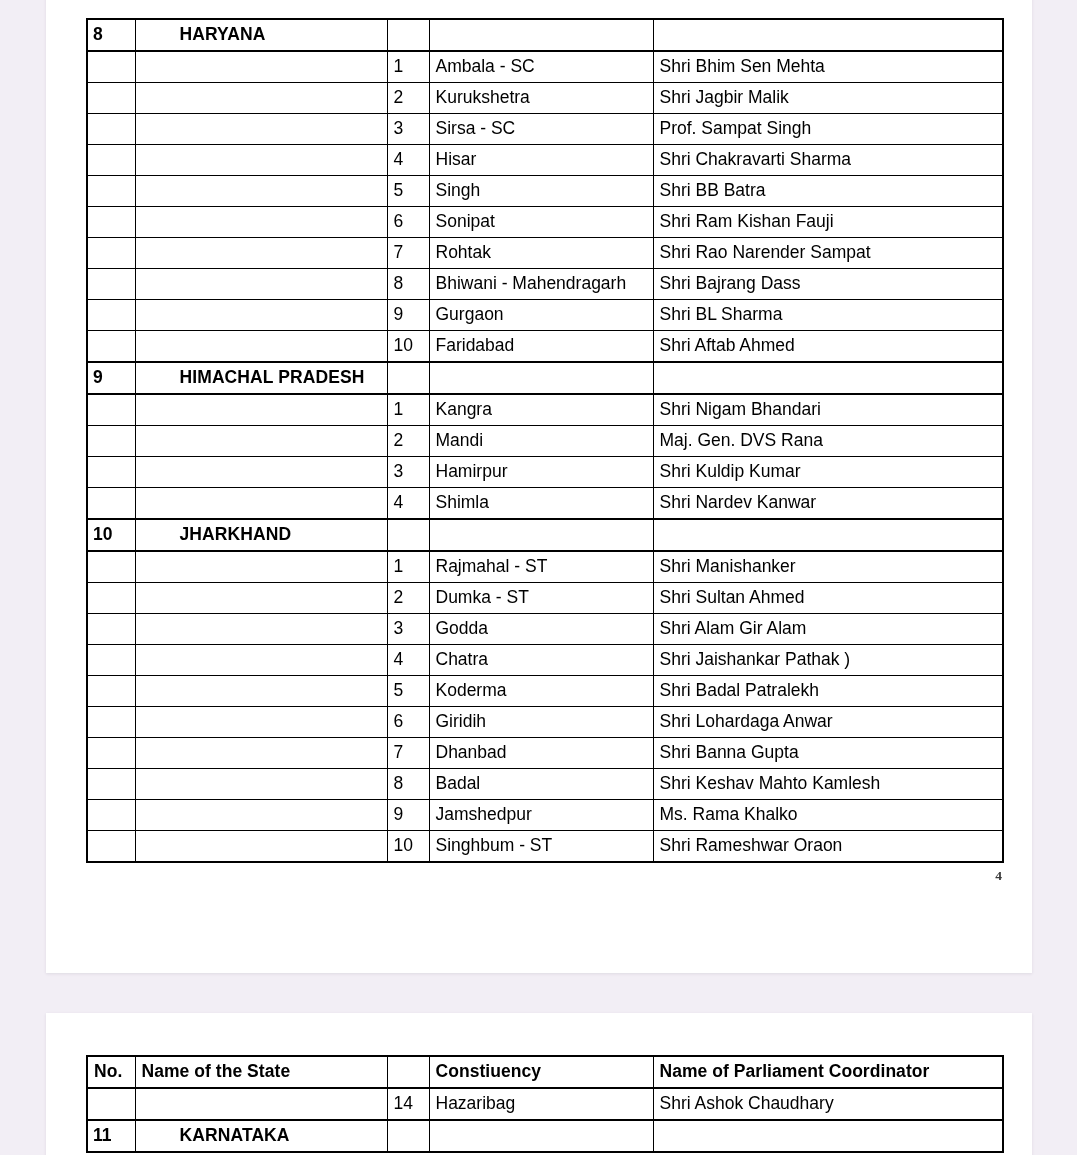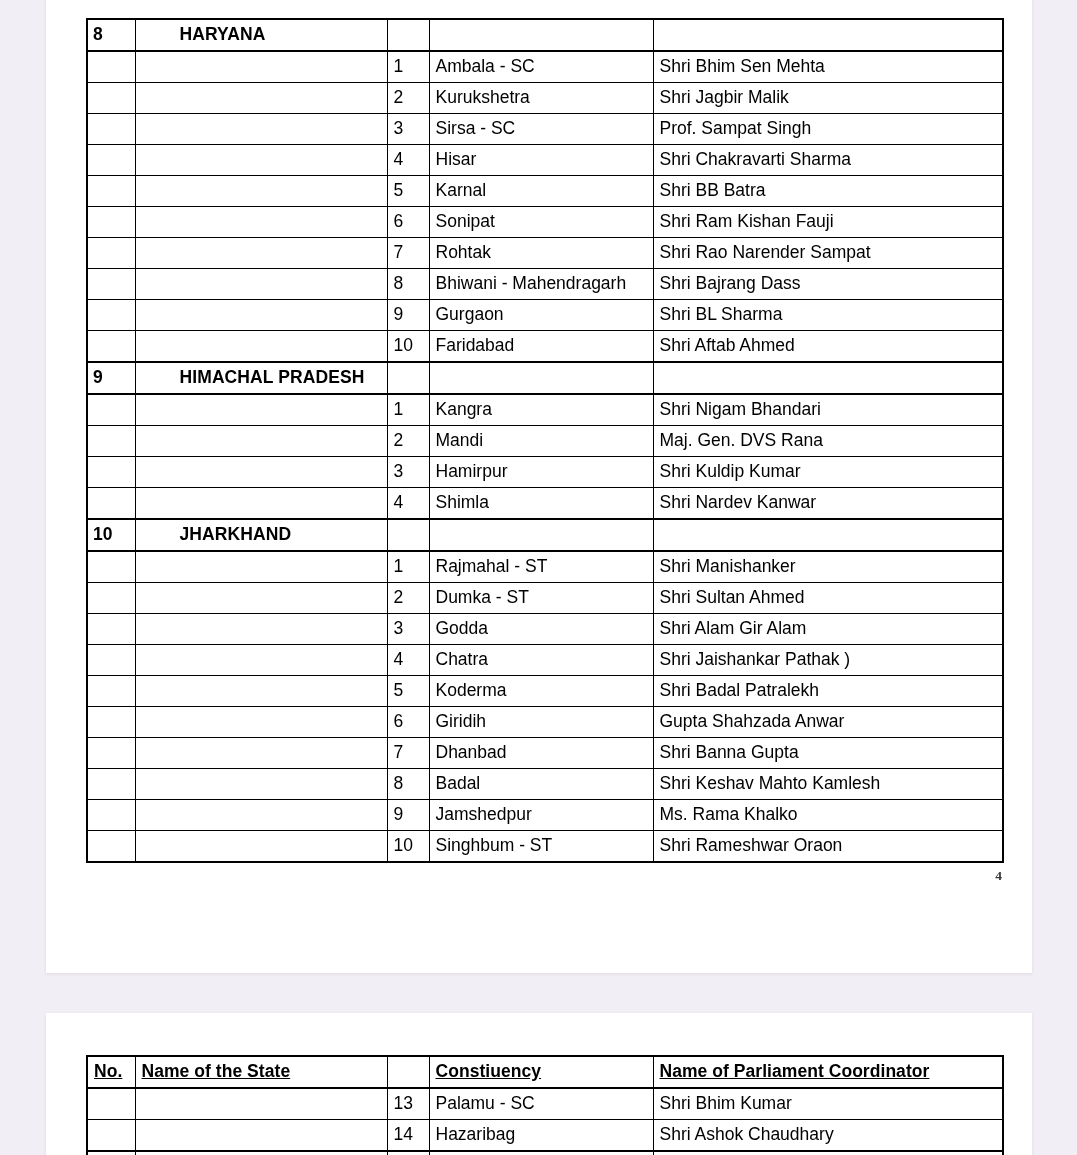--- a/index.html
+++ b/index.html
@@ -93,21 +93,20 @@
     border-bottom-width: 2.6px;
     padding-left: 44px;
   }
   tr.state-row td.no-cell { padding-left: 5px; }
 
   tr.head-row th {
     font-weight: bold;
     border-top-width: 2.8px;
     border-bottom-width: 2.8px;
     letter-spacing: 0.05px;
-    text-decoration: underline;
   }
 
   tr.first-row td { border-top-width: 2.6px; }
   tr.last-row td  { border-bottom-width: 2.8px; }
 
   td.sn-cell  { text-align: left; padding-left: 6px; }
   td.no-cell  { text-align: left; padding-left: 5px; }
 
   
   tr.clipped td {
@@ -177,21 +176,21 @@
                 <td class="no-cell"></td>
                 <td></td>
                 <td class="sn-cell">4</td>
                 <td>Hisar</td>
                 <td>Shri Chakravarti Sharma</td>
               </tr>
               <tr>
                 <td class="no-cell"></td>
                 <td></td>
                 <td class="sn-cell">5</td>
-                <td>Karnal</td>
+                <td>Singh</td>
                 <td>Shri BB Batra</td>
               </tr>
               <tr>
                 <td class="no-cell"></td>
                 <td></td>
                 <td class="sn-cell">6</td>
                 <td>Sonipat</td>
                 <td>Shri Ram Kishan Fauji</td>
               </tr>
               <tr>
@@ -297,21 +296,21 @@
                 <td></td>
                 <td class="sn-cell">5</td>
                 <td>Koderma</td>
                 <td>Shri Badal Patralekh</td>
               </tr>
               <tr>
                 <td class="no-cell"></td>
                 <td></td>
                 <td class="sn-cell">6</td>
                 <td>Giridih</td>
-                <td>Gupta Shahzada Anwar</td>
+                <td>Shri Lohardaga Anwar</td>
               </tr>
               <tr>
                 <td class="no-cell"></td>
                 <td></td>
                 <td class="sn-cell">7</td>
                 <td>Dhanbad</td>
                 <td>Shri Banna Gupta</td>
               </tr>
               <tr>
                 <td class="no-cell"></td>
@@ -360,27 +359,20 @@
               <th>Name of the State</th>
               <th></th>
               <th>Constiuency</th>
               <th>Name of Parliament Coordinator</th>
             </tr>
           </thead>
           <tbody id="p2-body">
               <tr>
                 <td class="no-cell"></td>
                 <td></td>
-                <td class="sn-cell">13</td>
-                <td>Palamu - SC</td>
-                <td>Shri Bhim Kumar</td>
-              </tr>
-              <tr>
-                <td class="no-cell"></td>
-                <td></td>
                 <td class="sn-cell">14</td>
                 <td>Hazaribag</td>
                 <td>Shri Ashok Chaudhary</td>
               </tr>
               <tr class="state-row clipped">
                 <td class="no-cell">11</td>
                 <td>KARNATAKA</td>
                 <td class="sn-cell"></td>
                 <td></td>
                 <td></td>

